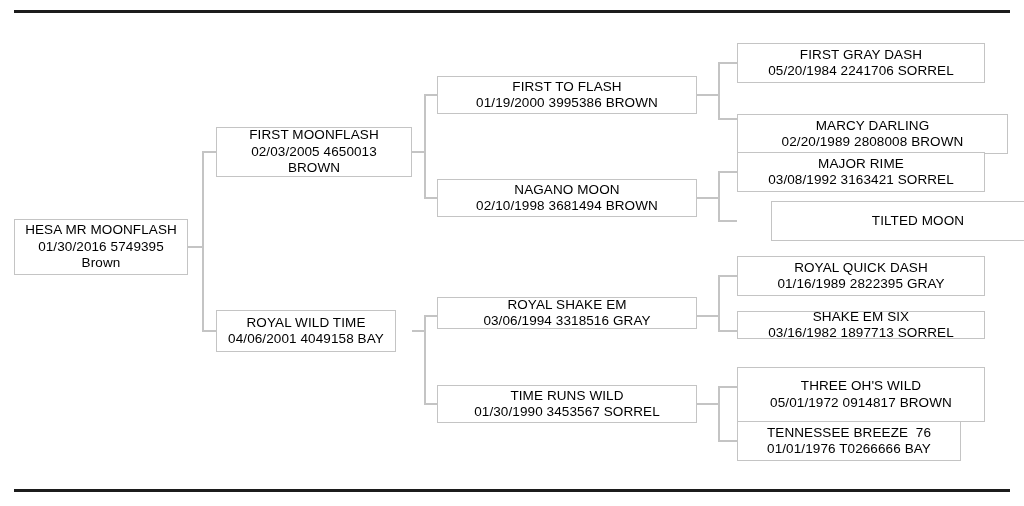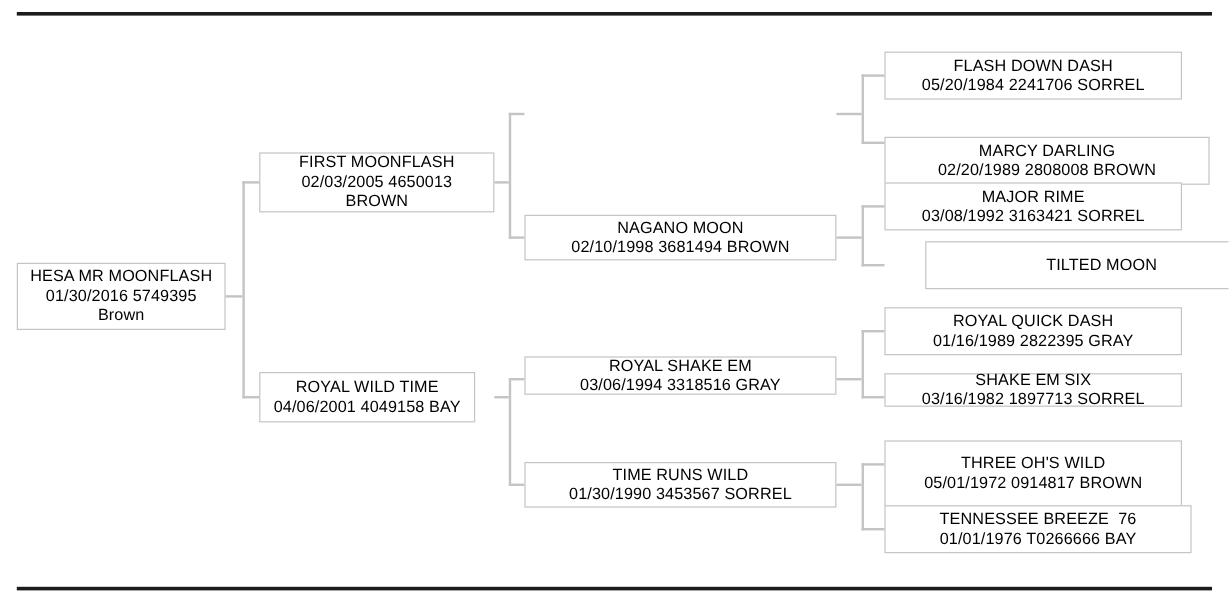--- a/index.html
+++ b/index.html
@@ -68,35 +68,39 @@
   <div class="node" style="left:216px;top:127px;width:196px;height:50px">
     <div class="nl">FIRST MOONFLASH</div>
     <div class="nl">02/03/2005 4650013</div>
     <div class="nl">BROWN</div>
   </div>
   <div class="node" style="left:216px;top:310px;width:180px;height:42px">
     <div class="nl">ROYAL WILD TIME</div>
     <div class="nl">04/06/2001 4049158 BAY</div>
   </div>
 
+  <div class="node" style="left:437px;top:76px;width:260px;height:38px">
+    <div class="nl">FIRST TO FLASH</div>
+    <div class="nl">01/19/2000 3995386 BROWN</div>
+  </div>
   <div class="node" style="left:437px;top:179px;width:260px;height:38px">
     <div class="nl">NAGANO MOON</div>
     <div class="nl">02/10/1998 3681494 BROWN</div>
   </div>
   <div class="node" style="left:437px;top:297px;width:260px;height:32px">
     <div class="nl">ROYAL SHAKE EM</div>
     <div class="nl">03/06/1994 3318516 GRAY</div>
   </div>
   <div class="node" style="left:437px;top:385px;width:260px;height:38px">
     <div class="nl">TIME RUNS WILD</div>
     <div class="nl">01/30/1990 3453567 SORREL</div>
   </div>
 
   <div class="node" style="left:737px;top:43px;width:248px;height:40px">
-    <div class="nl">FLASH DOWN DASH</div>
+    <div class="nl">FIRST GRAY DASH</div>
     <div class="nl">05/20/1984 2241706 SORREL</div>
   </div>
   <div class="node" style="left:737px;top:114px;width:271px;height:40px">
     <div class="nl">MARCY DARLING</div>
     <div class="nl">02/20/1989 2808008 BROWN</div>
   </div>
   <div class="node" style="left:737px;top:152px;width:248px;height:40px">
     <div class="nl">MAJOR RIME</div>
     <div class="nl">03/08/1992 3163421 SORREL</div>
   </div>
@@ -108,21 +112,21 @@
     <div class="nl">01/16/1989 2822395 GRAY</div>
   </div>
   <div class="node" style="left:737px;top:311px;width:248px;height:28px">
     <div class="nl">SHAKE EM SIX</div>
     <div class="nl">03/16/1982 1897713 SORREL</div>
   </div>
   <div class="node" style="left:737px;top:367px;width:248px;height:55px">
     <div class="nl">THREE OH'S WILD</div>
     <div class="nl">05/01/1972 0914817 BROWN</div>
   </div>
-  <div class="node" style="left:737px;top:421px;width:256px;height:40px">
+  <div class="node" style="left:737px;top:421px;width:224px;height:40px">
     <div class="nl">TENNESSEE BREEZE  76</div>
     <div class="nl">01/01/1976 T0266666 BAY</div>
   </div>
 
   <div class="h" style="left:188px;top:246px;width:14px"></div>
   <div class="v" style="left:202px;top:151px;height:181px"></div>
   <div class="h" style="left:202px;top:151px;width:14px"></div>
   <div class="h" style="left:202px;top:330px;width:14px"></div>
 
   <div class="h" style="left:412px;top:151px;width:12px"></div>

